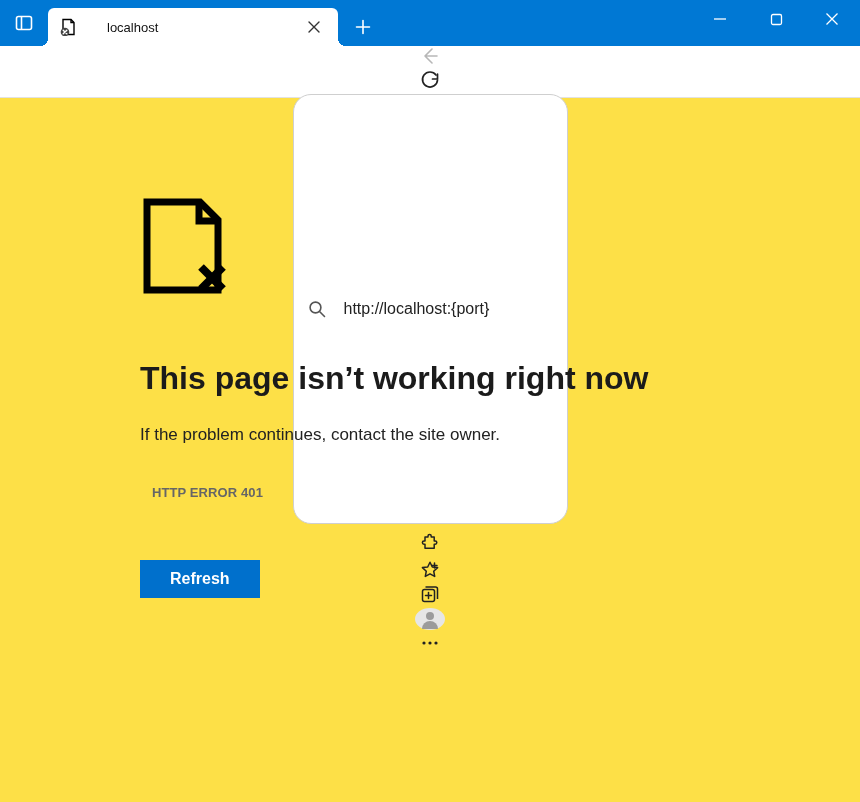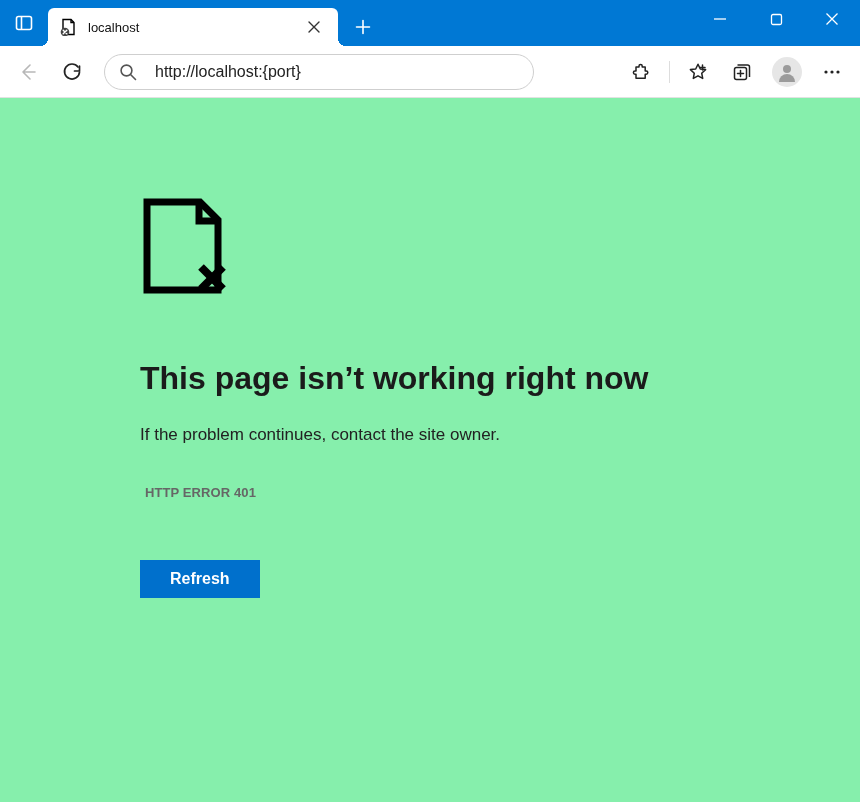--- a/index.html
+++ b/index.html
@@ -24,20 +24,21 @@
   .tabstrip-btn svg { display:block; }
   .tab {
     position: relative;
     height: 38px;
     display: flex; align-items: center;
     background: #fff;
     border-radius: 6px 6px 0 0;
     padding: 0 12px;
     min-width: 290px;
     margin-bottom: 0;
+    gap: 19px;
   }
   .tab::before, .tab::after{
     content:""; position:absolute; bottom:0; width:8px; height:8px;
     background: radial-gradient(circle at var(--cx) 0, transparent 8px, #fff 8px);
   }
   .tab::before{ left:-8px; --cx:0%; }
   .tab::after { right:-8px; --cx:100%; }
   .tab .favicon { width:18px; height:18px; margin-right:10px; position:relative; }
   .tab .title   { flex:1; font-size:13px; color:#111; }
   .tab .close   { width:24px; height:24px; display:flex; align-items:center; justify-content:center; border-radius:4px; }
@@ -49,20 +50,21 @@
   .win-controls { margin-left:auto; display:flex; height:46px; align-self:flex-start;}
   .win-btn { width:56px; height:38px; display:flex; align-items:center; justify-content:center; }
   
   .toolbar {
     height: 52px;
     background:#fff;
     border-bottom:1px solid #e2e2e2;
     display:flex; align-items:center;
     padding: 0 8px;
     gap:4px;
+    flex-direction:column;
   }
   .tool-btn {
     width:40px; height:40px;
     display:flex; align-items:center; justify-content:center;
     border-radius:4px;
   }
   .omnibox {
     flex: 0 0 430px;
     height:36px;
     border:1px solid #cfcfcf;
@@ -83,36 +85,36 @@
   .spacer { flex:1; }
   .avatar {
     width:30px; height:30px; border-radius:50%;
     background:#e6e6e6;
     display:flex; align-items:center; justify-content:center;
     margin:0 6px;
   }
   
   .viewport {
     height: calc(802px - 46px - 52px);
-    background:#86efac;
+    background:#fde047;
     padding: 100px 0 0 140px;
   }
   .errbox { max-width: 560px; }
   .err-icon { margin-bottom: 58px; }
   .err-heading {
     font-size: 32px; font-weight:700; color:#1b1b1b;
     margin: 0 0 28px 0;
   }
   .err-msg {
     font-size: 17px; color:#222;
     margin: 16px 0 40px 0;
   }
   .err-code {
     font-size: 13px; font-weight:600; color:#666;
-    margin: 0 0 60px 5px; letter-spacing:.1px;
+    margin: 0 0 60px 12px; letter-spacing:.1px;
   }
   .refresh-btn {
     background:#0070cc; color:#fff;
     border:none; padding: 10px 30px;
     font-size:16px; font-weight:600;
     font-family:inherit; cursor:pointer;text-align:center;
   }
 </style>
 </head>
 <body>

